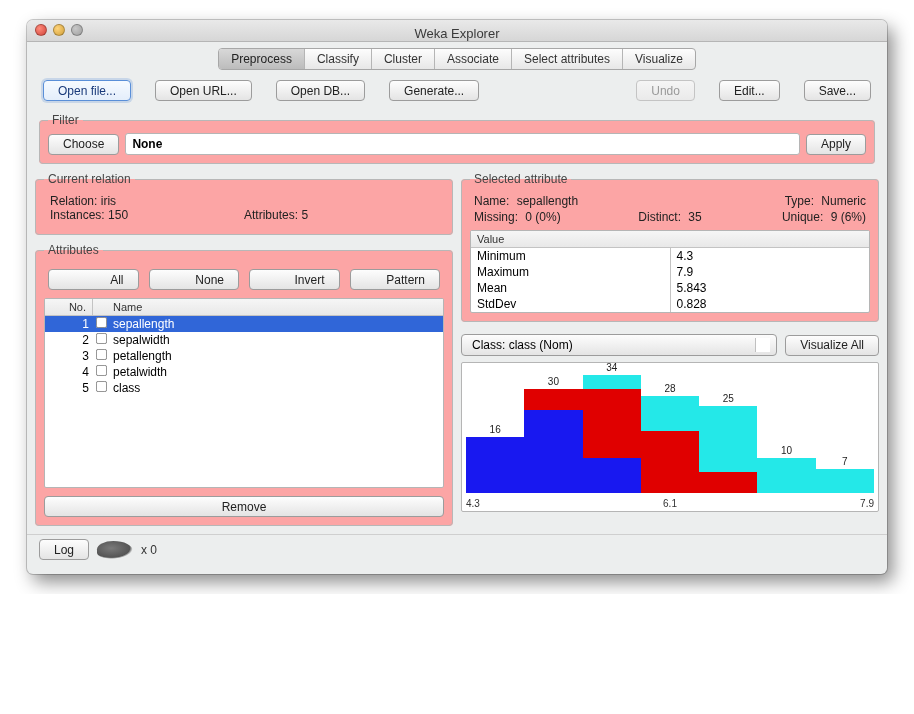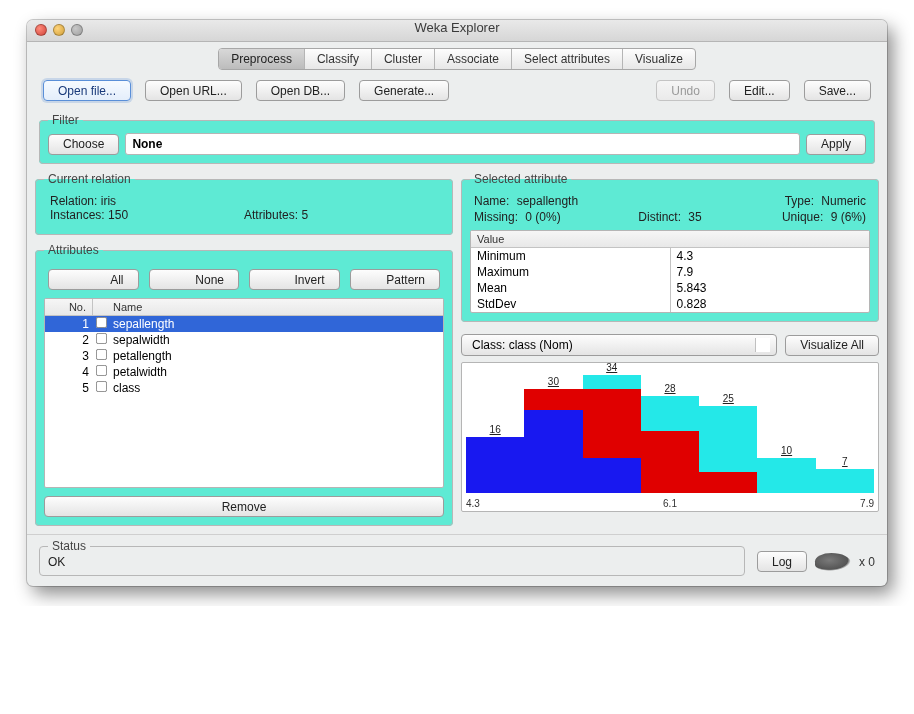--- a/index.html
+++ b/index.html
@@ -1,38 +1,38 @@
 <!DOCTYPE html>
 <html><head>
 <meta charset="utf-8">
 <style>
   * { box-sizing: border-box; font-family: "Lucida Grande", "Helvetica Neue", Arial, sans-serif; }
   body { margin: 0; background: #fff; display: flex; justify-content: center; align-items: flex-start; padding: 20px; }
   .window-wrap { width: 860px; box-shadow: 6px 8px 18px rgba(0,0,0,0.45), 0 0 0 1px rgba(0,0,0,0.2); border-radius: 6px; background: #eceeee; overflow: hidden; }
-  .titlebar { height: 22px; background: linear-gradient(#e9e9e9,#d6d6d6); border-bottom: 1px solid #b5b5b5; display: flex; align-items: flex-start; padding: 0 8px; position: relative; }
+  .titlebar { height: 22px; background: linear-gradient(#e9e9e9,#d6d6d6); border-bottom: 1px solid #b5b5b5; display: flex; align-items: flex-end; padding: 0 8px; position: relative; }
   .tl-btns { display: flex; gap: 6px; position: absolute; left: 8px; top: 4px; }
   .tl-btn { width: 12px; height: 12px; border-radius: 50%; border: 1px solid rgba(0,0,0,0.25); }
   .tl-close { background: radial-gradient(circle at 35% 35%, #ff8a7a, #d0443a); }
   .tl-min  { background: radial-gradient(circle at 35% 35%, #ffd37a, #d0a03a); }
   .tl-max  { background: radial-gradient(circle at 35% 35%, #c8c8c8, #9f9f9f); }
   .titlebar-title { flex: 1; text-align: center; font-size: 13px; color: #3a3a3a; }
 
   .tabs-row { display: flex; justify-content: center; padding: 6px 0 0 0; }
   .tabset { display: flex; border: 1px solid #a7a7a7; border-radius: 4px; overflow: hidden; background: linear-gradient(#fdfdfd,#e7e7e7); height: 22px; }
   .tab { font-size: 12px; padding: 3px 12px; border-right: 1px solid #b5b5b5; color: #333; cursor: default; }
   .tab:last-child { border-right: none; }
   .tab.active { background: linear-gradient(#d8d8d8,#bcbcbc); color: #222; }
 
-  .toolbar { display: flex; gap: 14px; padding: 10px 16px 8px 16px; align-items: center; }
+  .toolbar { display: flex; gap: 24px; padding: 10px 16px 8px 16px; align-items: center; }
   .spacer { flex: 1; }
   .btn { font-size: 12px; padding: 2px 14px; height: 21px; border: 1px solid #9c9c9c; border-radius: 4px; background: linear-gradient(#fdfdfd,#e4e4e4); color: #222; white-space: nowrap; }
   .btn.blue { border: 1px solid #5a8fd8; background: linear-gradient(#f6faff,#e4eefb); color: #1a3a7a; box-shadow: 0 0 0 2px rgba(90,143,216,0.25); }
   .btn.disabled { color: #999; border-color: #c4c4c4; background: linear-gradient(#f5f5f5,#eaeaea); }
 
-  fieldset.group { border: 1px solid #b7b7b7; border-radius: 4px; margin: 4px 12px; padding: 6px 8px 8px 8px; background: #5eead4; }
+  fieldset.group { border: 1px solid #b7b7b7; border-radius: 4px; margin: 4px 12px; padding: 6px 8px 8px 8px; background: #fca5a5; }
   fieldset.group > legend { font-size: 12px; color: #444; padding: 0 4px; }
 
   .filter-inner { display: flex; gap: 6px; align-items: center; }
   .filter-text { flex: 1; background: #fff; border: 1px solid #b5b5b5; border-radius: 3px; height: 22px; padding: 3px 6px; font-size: 12px; font-weight: bold; }
 
   .cols { display: flex; gap: 8px; padding: 0 8px 4px 8px; }
   .col { flex: 1; display: flex; flex-direction: column; }
 
   .rel-grid { display: grid; grid-template-columns: 1fr 1fr; font-size: 12px; color: #222; padding: 2px 6px 4px 6px; }
   .rel-grid span { white-space: nowrap; }
@@ -73,21 +73,21 @@
      linear-gradient(#fff,#fff); border-left: 1px solid #c0c0c0; }
   .select .caret { position: absolute; right: 8px; top: 4px; font-size: 9px; line-height: 7px; color: #555; }
 
   .chart-area { border: 1px solid #b5b5b5; background: #fff; height: 150px; border-radius: 2px; padding: 4px 2px 2px 2px; position: relative; }
   .bars { position: absolute; left: 4px; right: 4px; bottom: 18px; top: 6px; }
   .barcol { position: absolute; bottom: 0; width: calc(100%/8); }
   .seg { position: absolute; left: 0; right: 0; }
   .seg.blue { background: #1818f0; }
   .seg.red  { background: #e00000; }
   .seg.cyan { background: #24e8e8; }
-  .barlab { position: absolute; width: 100%; text-align: center; font-size: 10px; color: #222; text-decoration: underline; }
+  .barlab { position: absolute; width: 100%; text-align: center; font-size: 10px; color: #222; }
   .axis { position: absolute; left: 4px; right: 4px; bottom: 2px; display: flex; justify-content: space-between; font-size: 10px; color: #333; }
 
   .status-wrap { border-top: 1px solid #cfcfcf; padding: 4px 12px 10px 12px; display: flex; align-items: flex-end; gap: 12px; }
   fieldset.status { flex: 1; border: 1px solid #b7b7b7; border-radius: 4px; padding: 2px 8px 6px 8px; margin: 0; }
   fieldset.status legend { font-size: 12px; color: #444; padding: 0 4px; }
   .status-text { font-size: 12px; color: #222; }
   .log-side { display: flex; align-items: center; gap: 8px; font-size: 12px; color: #333; padding-bottom: 4px; }
   .bird { width: 36px; height: 18px; background: radial-gradient(ellipse at 40% 40%, #7a7a7a 0%, #555 60%, transparent 70%); border-radius: 50% 60% 50% 40%; position: relative; }
 </style>
 </head>
@@ -278,24 +278,20 @@
         <div class="axis" id="axis">
             <span>4.3</span>
             <span>6.1</span>
             <span>7.9</span>
           </div>
       </div>
     </div>
   </div>
 
   <div class="status-wrap">
-    <fieldset class="status">
-      <legend>Status</legend>
-      <div class="status-text">OK</div>
-    </fieldset>
     <div class="log-side">
       <button class="btn">Log</button>
       <div class="bird"></div>
       <span>x 0</span>
     </div>
   </div>
 
 </div>
 
 </body></html>

